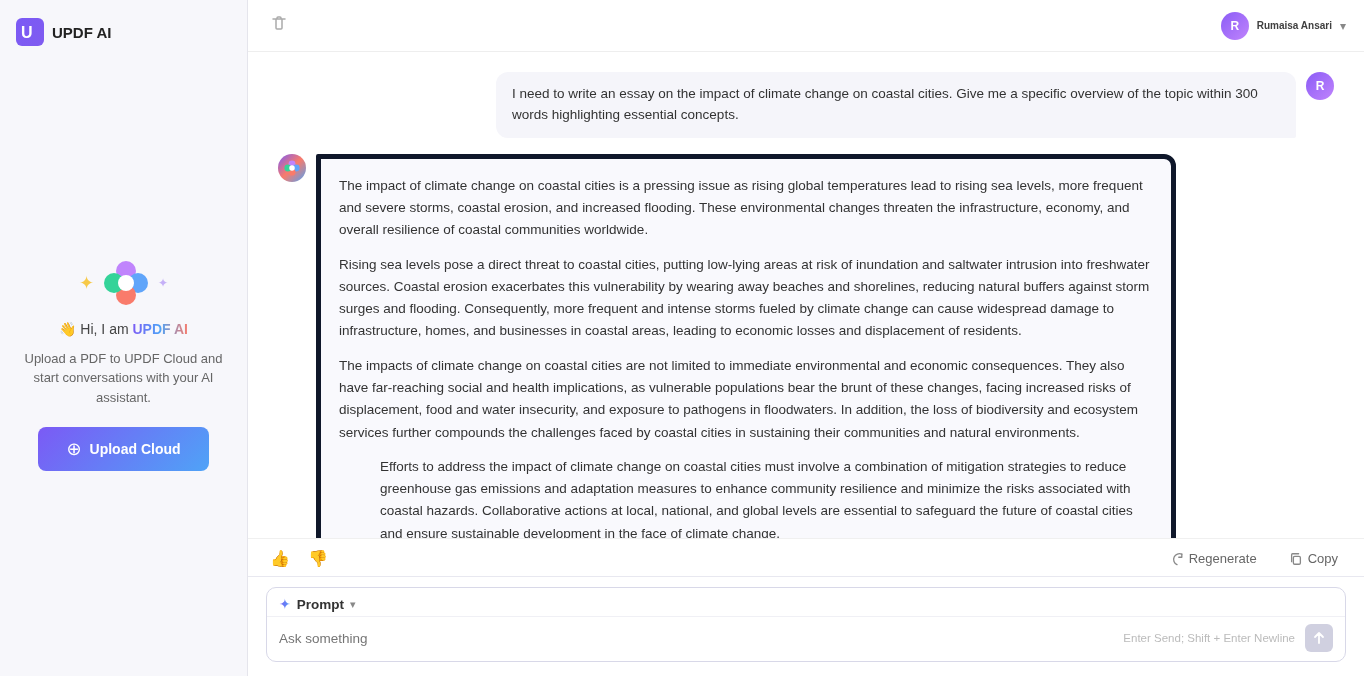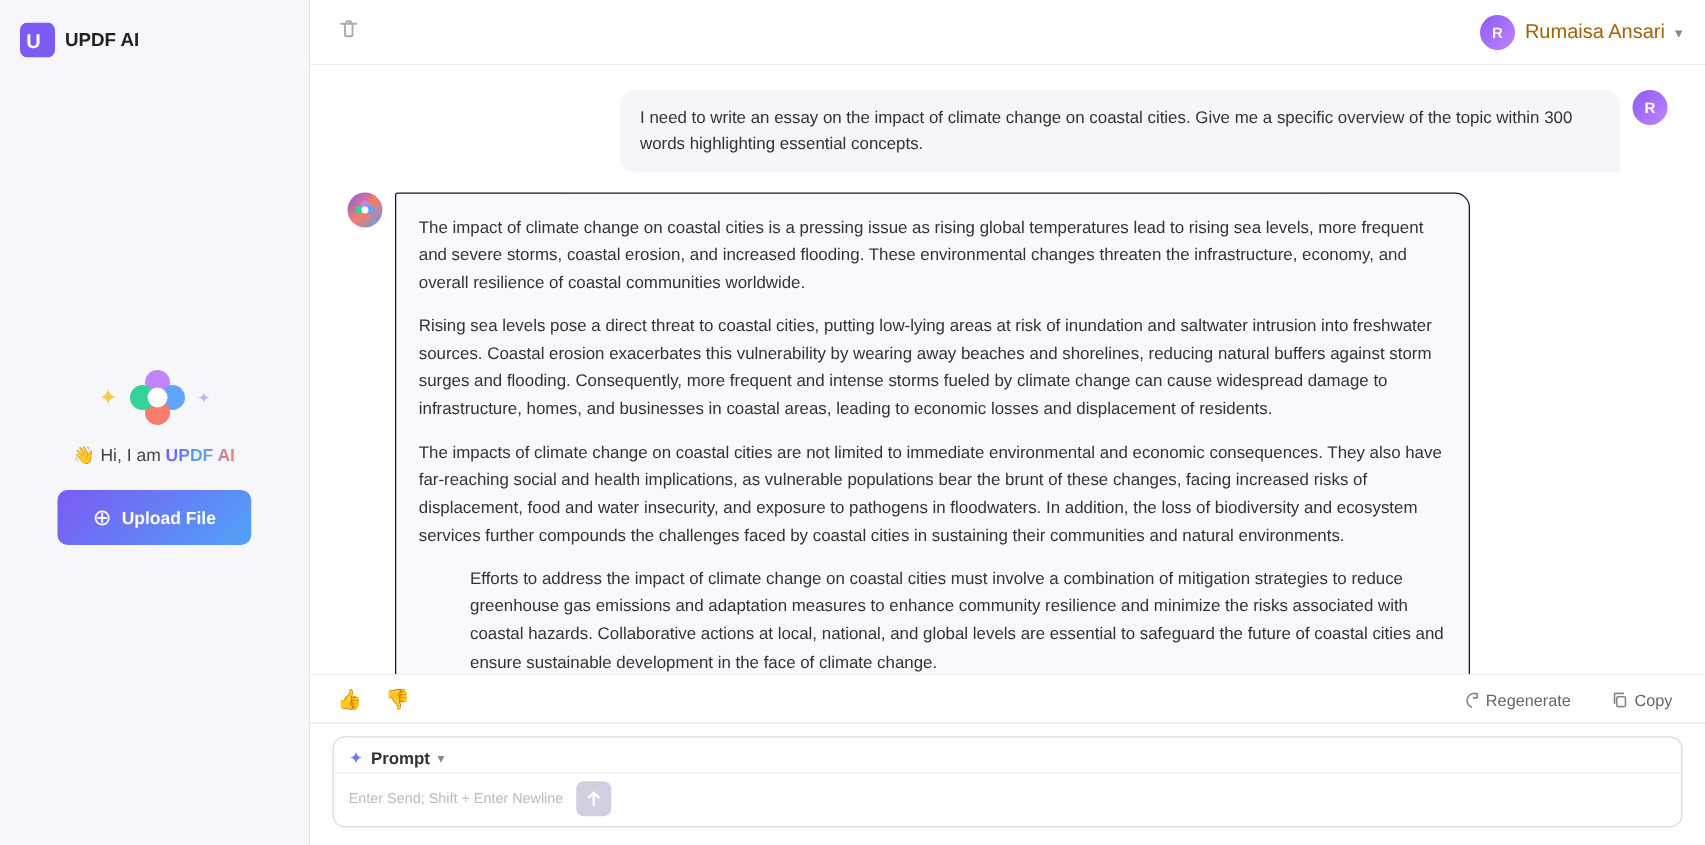--- a/index.html
+++ b/index.html
@@ -146,23 +146,23 @@
       border-radius: 50%;
       background: linear-gradient(135deg, #8b5cf6, #c084fc);
       color: #fff;
       font-size: 12px;
       font-weight: 700;
       display: flex;
       align-items: center;
       justify-content: center;
     }
     .user-name {
-      font-size: 16px;
-      font-weight: 400;
-      color: #a16207;
+      font-size: 10px;
+      font-weight: 700;
+      color: #404040;
     }
     .chevron-icon {
       font-size: 12px;
       color: #888;
     }
 
     
     .messages-area {
       flex: 1;
       overflow-y: auto;
@@ -216,21 +216,21 @@
       border-radius: 50%;
       background: linear-gradient(135deg, #7b5af5, #f97b6b, #4fa3f7);
       display: flex;
       align-items: center;
       justify-content: center;
       flex-shrink: 0;
       overflow: hidden;
     }
     .ai-bubble {
       background: #f9f9fd;
-      border: 1px solid #0f172a;
+      border: 5px solid #0f172a;
       border-radius: 2px 12px 12px 12px;
       padding: 16px 18px;
       max-width: 860px;
       flex: 1;
     }
     .ai-bubble p {
       font-size: 13.5px;
       color: #333;
       line-height: 1.65;
       margin-bottom: 12px;
@@ -377,23 +377,24 @@
         <circle cx="38" cy="26" r="10" fill="#60a5fa"></circle>
         <circle cx="26" cy="38" r="10" fill="#f97b6b"></circle>
         <circle cx="14" cy="26" r="10" fill="#34d399"></circle>
         <circle cx="26" cy="26" r="8" fill="white"></circle>
       </svg>
       <span class="sparkle-right">✦</span>
     </div>
     <div class="greeting">
       <span>👋 Hi, I am </span><span class="brand">UPDF AI</span>
     </div>
+    <p class="sidebar-desc">Upload a PDF to UPDF Cloud and start conversations with your AI assistant.</p>
     <button class="upload-btn">
       <span class="plus-icon">⊕</span>
-      <span>Upload File</span>
+      <span>Upload Cloud</span>
     </button>
   </div>
 </div>
 
 <div class="main">
 
   <div class="chat-header">
     <div class="header-left">
       <button class="delete-btn">
         <svg width="18" height="18" viewBox="0 0 18 18" fill="none" xmlns="http://www.w3.org/2000/svg">
@@ -466,20 +467,21 @@
   </div>
 
   <div class="input-area">
     <div class="input-box">
       <div class="input-toolbar">
         <span class="prompt-spark">✦</span>
         <span class="prompt-label">Prompt</span>
         <span class="dropdown-chevron">▾</span>
       </div>
       <div class="input-row">
+        <input type="text" class="chat-input" placeholder="Ask something" style="">
         <span class="input-hint">Enter Send; Shift + Enter Newline</span>
         <button class="send-btn">
           <svg width="14" height="14" viewBox="0 0 14 14" fill="none">
             <path d="M7 12V2M7 2L3 6M7 2l4 4" stroke="white" stroke-width="1.8" stroke-linecap="round" stroke-linejoin="round"></path>
           </svg>
         </button>
       </div>
     </div>
   </div>
 </div>

